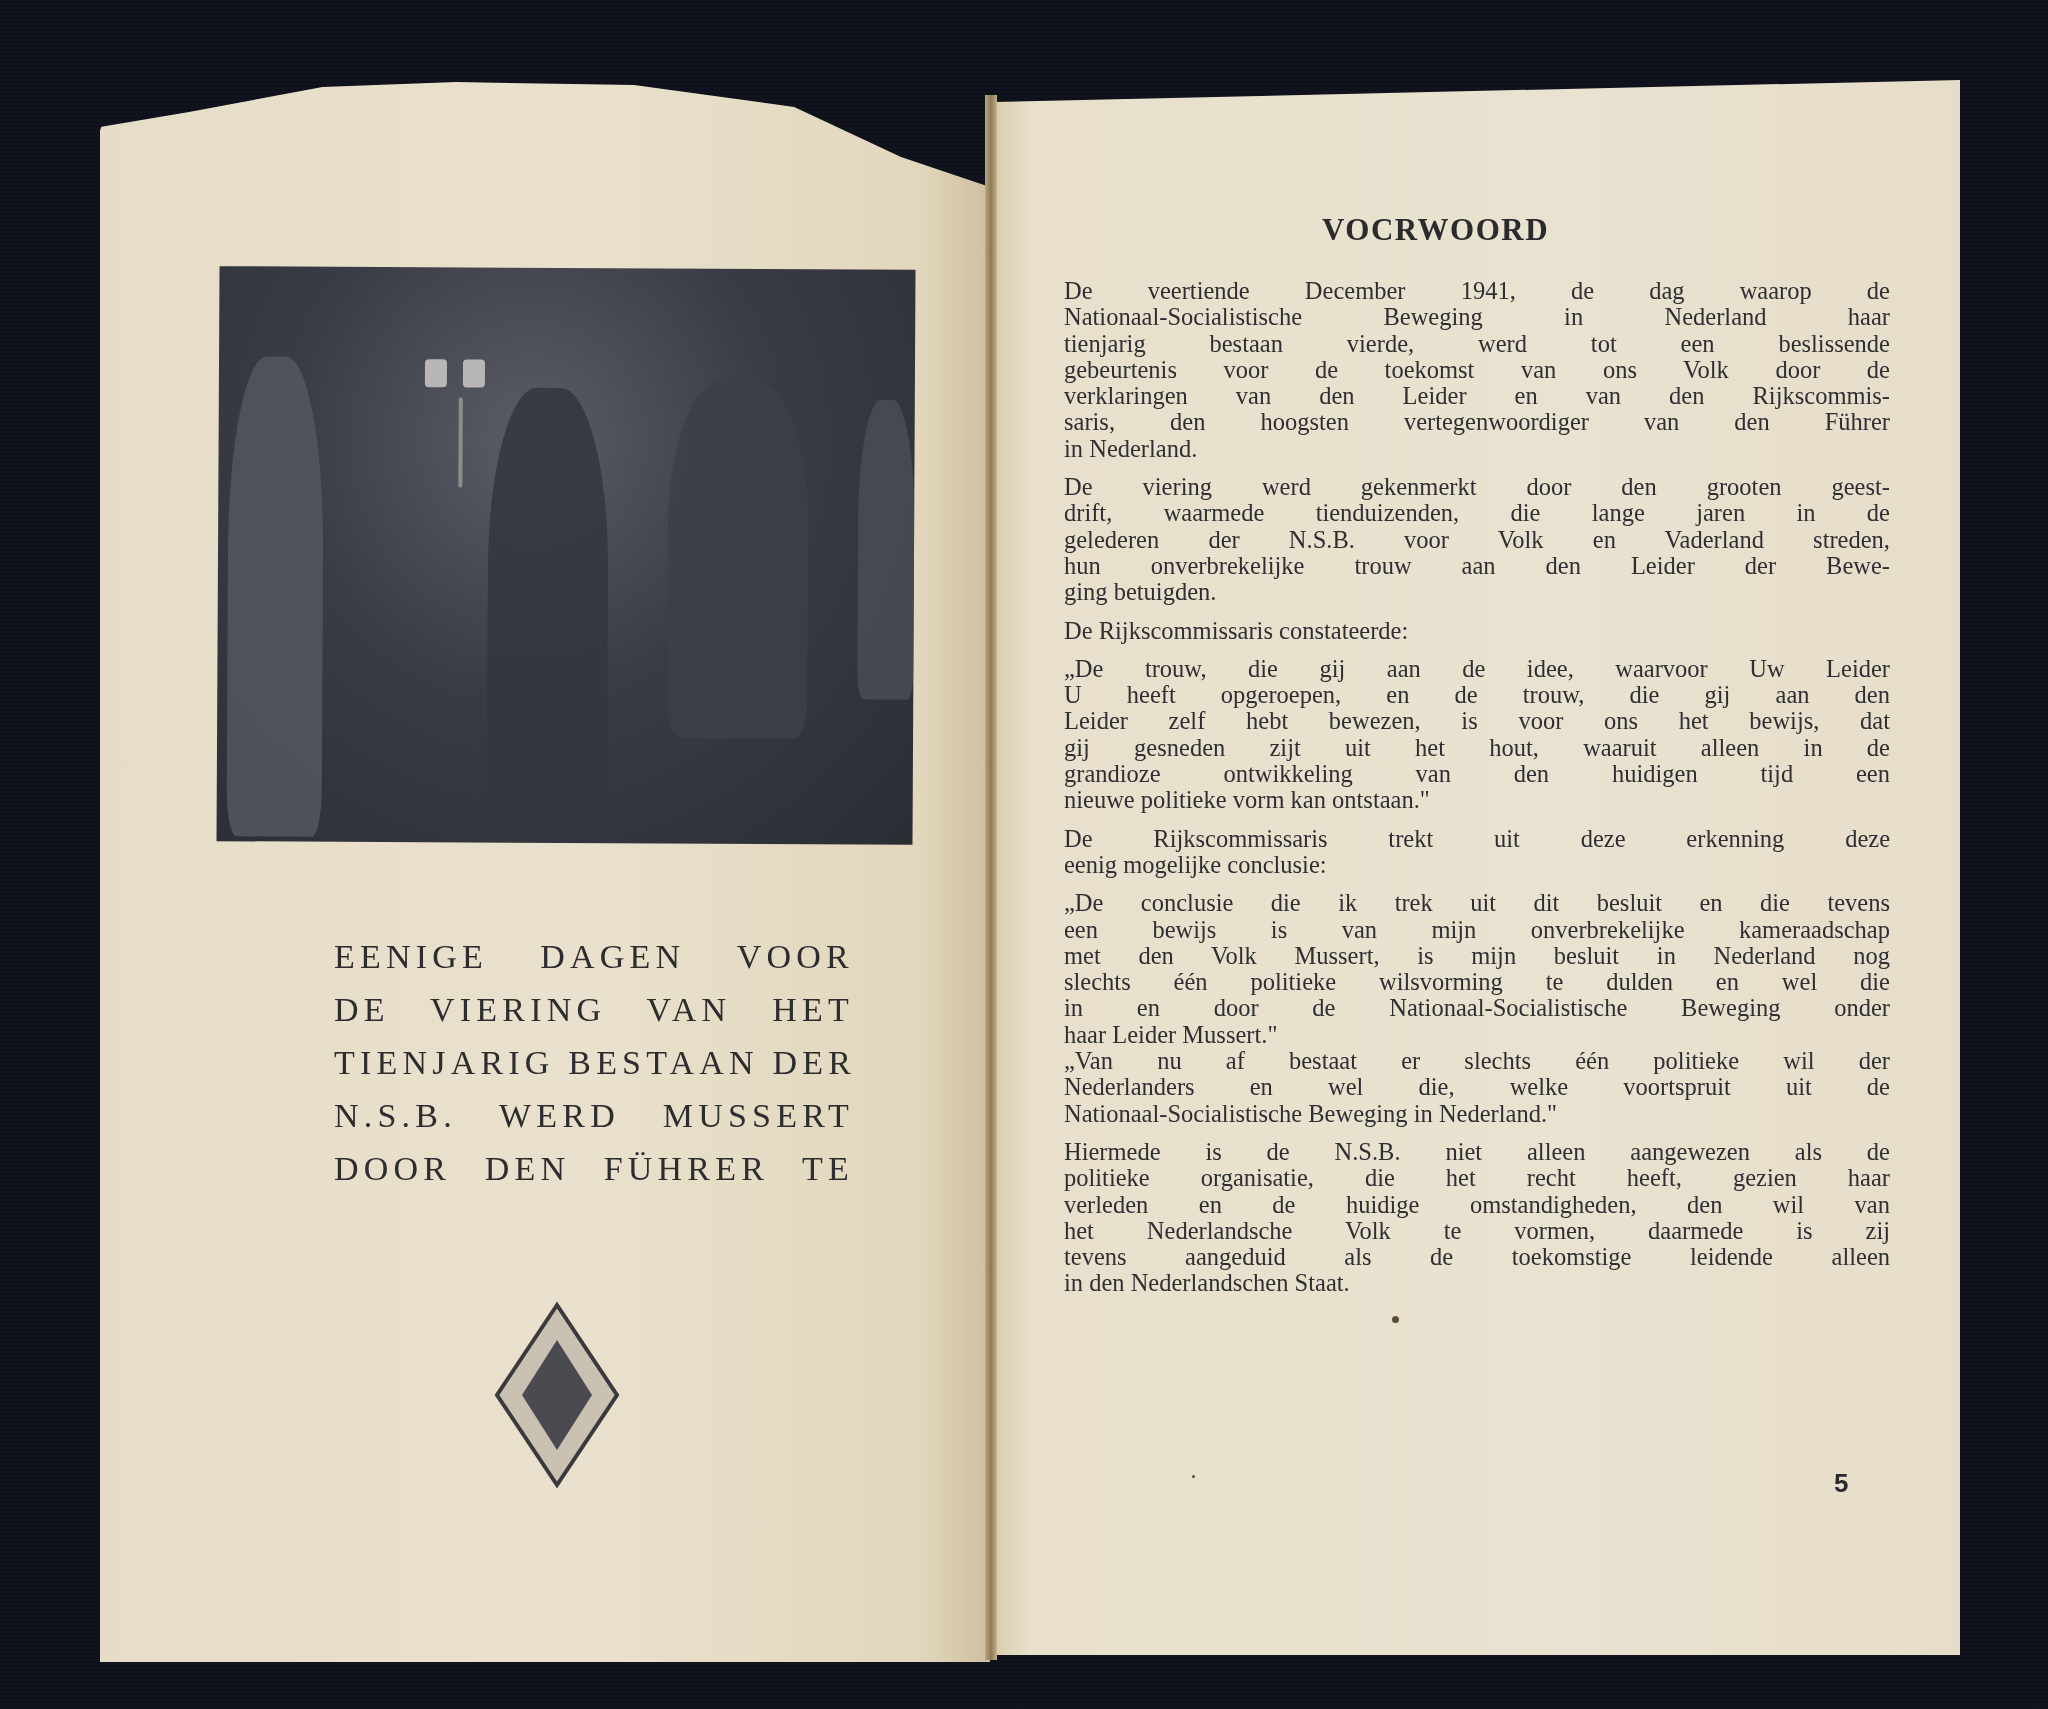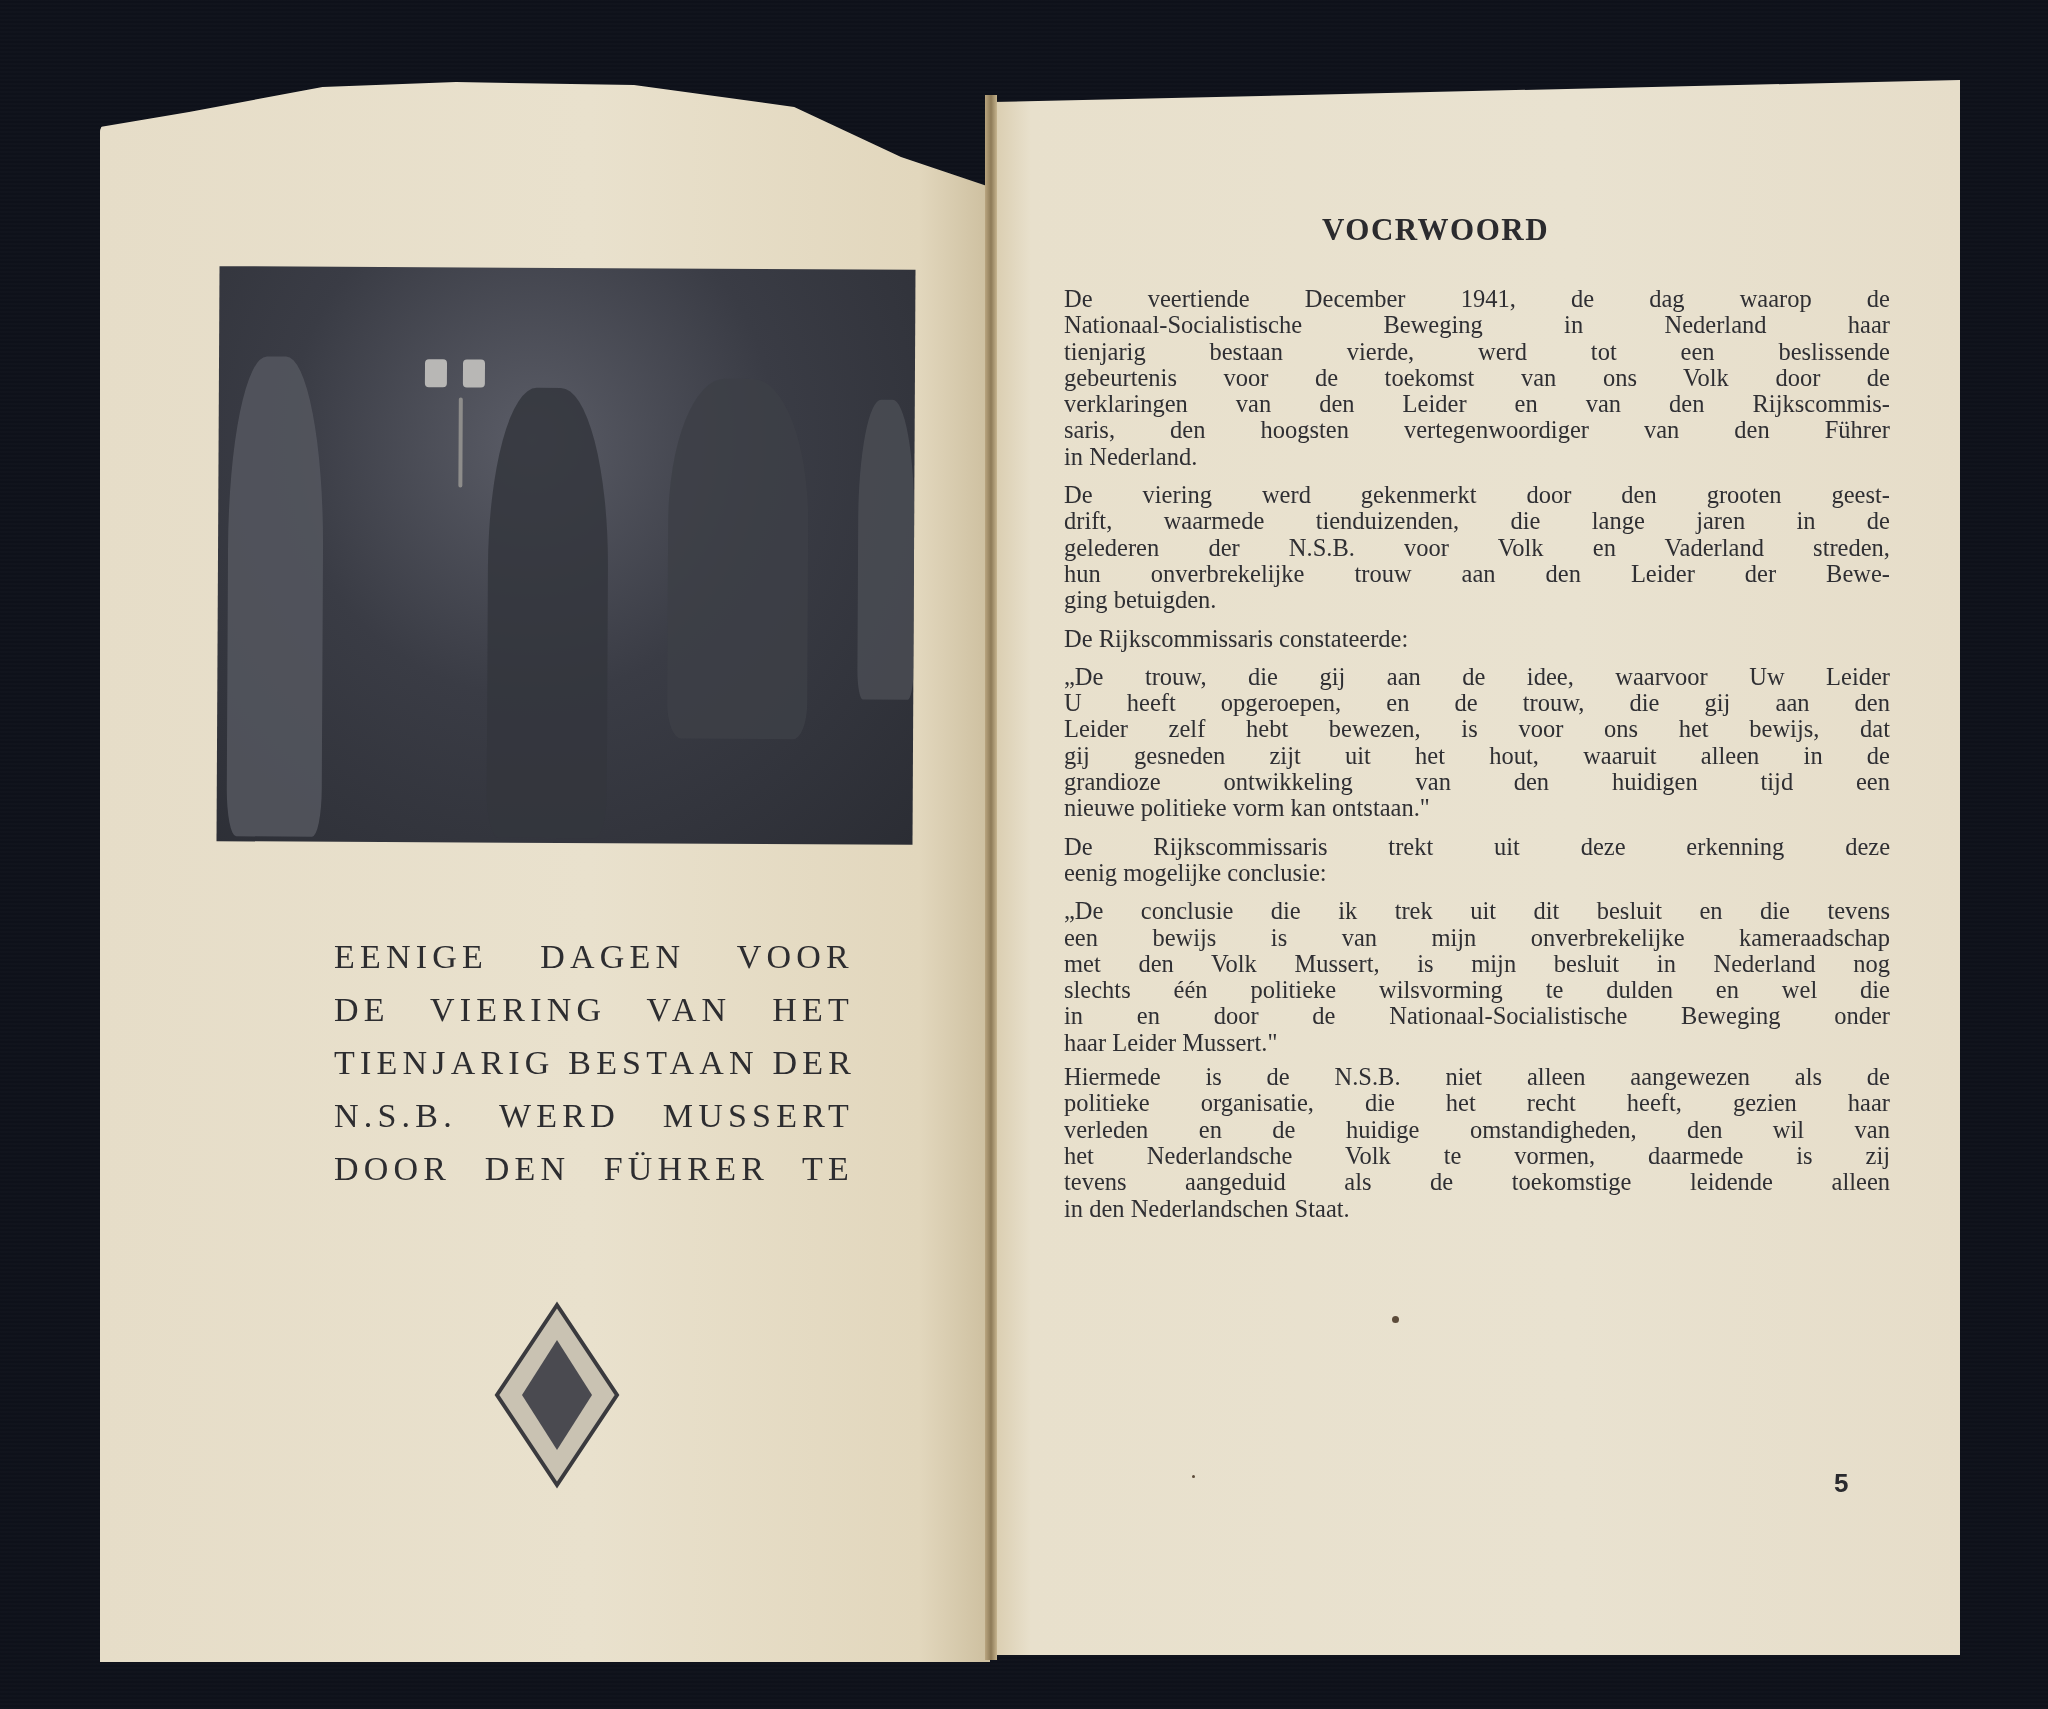--- a/index.html
+++ b/index.html
@@ -121,21 +121,21 @@
       position: absolute;
       left: 1064px;
       top: 278px;
       width: 826px;
       font-family: "Liberation Serif", "DejaVu Serif", serif;
       font-size: 24.5px;
       line-height: 26.3px;
       color: #2f2f33;
     }
     .para {
-      margin: 8px 0 12px 0;
+      margin: 0 0 12px 0;
     }
     .para.tight { margin-bottom: 0; }
     .line {
       display: block;
       white-space: nowrap;
       text-align: justify;
       text-align-last: justify;
     }
     .line.last {
       text-align-last: left;
@@ -233,20 +233,25 @@
 
     <div class="para tight">
       <span class="line">„De conclusie die ik trek uit dit besluit en die tevens</span>
       <span class="line">een bewijs is van mijn onverbrekelijke kameraadschap</span>
       <span class="line">met den Volk Mussert, is mijn besluit in Nederland nog</span>
       <span class="line">slechts één politieke wilsvorming te dulden en wel die</span>
       <span class="line">in en door de Nationaal-Socialistische Beweging onder</span>
       <span class="line last">haar Leider Mussert."</span>
     </div>
 
+    <div class="para">
+      <span class="line">„Van nu af bestaat er slechts één politieke wil der</span>
+      <span class="line">Nederlanders en wel die, welke voortspruit uit de</span>
+      <span class="line last">Nationaal-Socialistische Beweging in Nederland."</span>
+    </div>
 
     <div class="para">
       <span class="line">Hiermede is de N.S.B. niet alleen aangewezen als de</span>
       <span class="line">politieke organisatie, die het recht heeft, gezien haar</span>
       <span class="line">verleden en de huidige omstandigheden, den wil van</span>
       <span class="line">het Nederlandsche Volk te vormen, daarmede is zij</span>
       <span class="line">tevens aangeduid als de toekomstige leidende alleen</span>
       <span class="line last">in den Nederlandschen Staat.</span>
     </div>
   </div>

